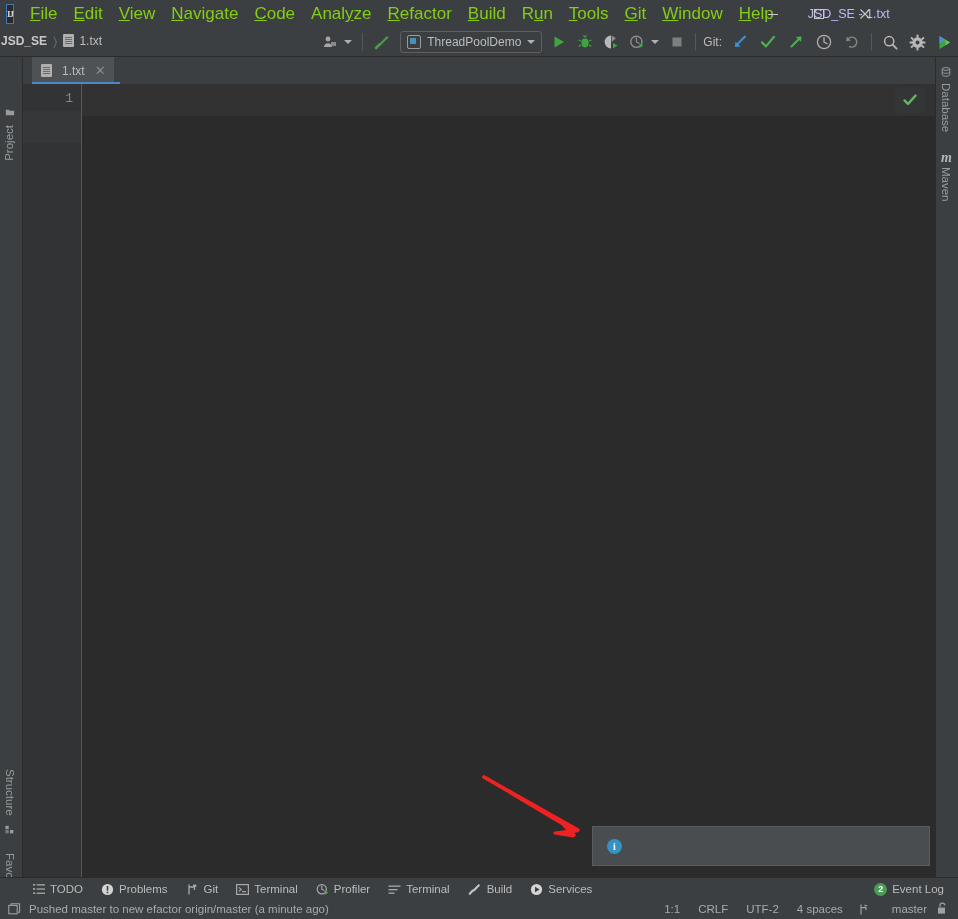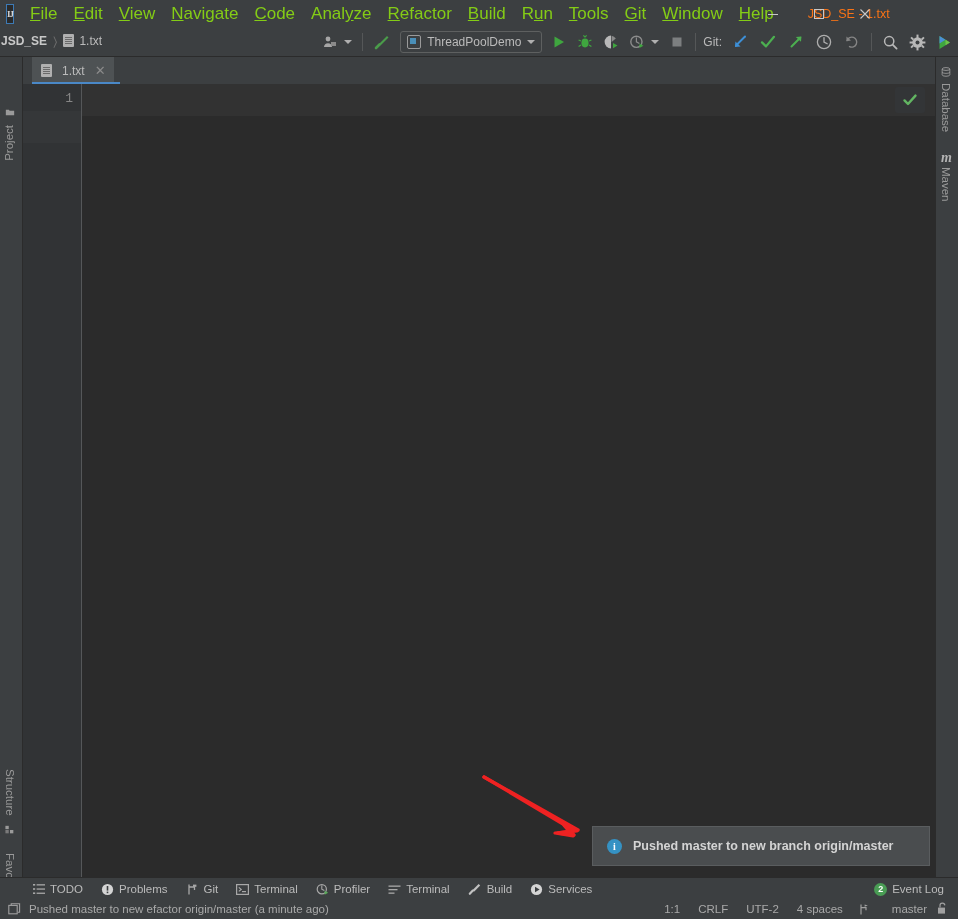--- a/index.html
+++ b/index.html
@@ -24,21 +24,21 @@
     display:flex;align-items:center;justify-content:center;
     font-size:9px;font-weight:bold;color:#d6d6d6;
     font-family:"Liberation Serif", serif;letter-spacing:-1px;
   }
   .menu{display:flex;align-items:center;}
   .menu-item{
     padding:4px 8px;color:#84cc16;font-size:17px;cursor:default;white-space:nowrap;
   }
   .menu-item .mn{text-decoration:underline;}
   .win-title{
-    margin-left:26px;color:#f97316;font-size:12.5px;white-space:nowrap;
+    margin-left:26px;color:#c4b5fd;font-size:12.5px;white-space:nowrap;
   }
   .win-ctrls{position:absolute;right:0;top:0;height:28px;display:flex;align-items:center;}
   .win-btn{
     width:46px;height:28px;display:flex;align-items:center;justify-content:center;
     color:#c8c8c8;font-size:13px;
   }
   .win-btn svg{display:block;}
 
   
   .toolbar{
@@ -435,21 +435,20 @@
 
     <div class="inspect-widget">
       <svg width="16" height="16" viewBox="0 0 16 16">
         <path d="M2.5 8.4 L6 12 L13.5 3.6" stroke="#62b562" stroke-width="2.4" fill="none" stroke-linecap="round" stroke-linejoin="round"></path>
       </svg>
     </div>
   </div>
 
   <div class="balloon">
     <div class="info-ico">i</div>
-    <div class="btxt">Pushed master to new branch origin/master</div>
   </div>
 
   <svg class="arrow-svg" width="130" height="85" viewBox="0 0 130 85">
     <path d="M14 12 L108 65 L94 60 L104 70 L88 68 L108 65" fill="none" stroke="#ee2222" stroke-width="3.4" stroke-linejoin="round" stroke-linecap="round"></path>
     <path d="M14 12 L107 66 L85 68 L103 71 L93 59 Z" fill="none" stroke="#ee2222" stroke-width="3.2" stroke-linejoin="round" stroke-linecap="round"></path>
   </svg>
 
   <div class="toolwin-bar">
     <div style="width:24px;"></div>
 

